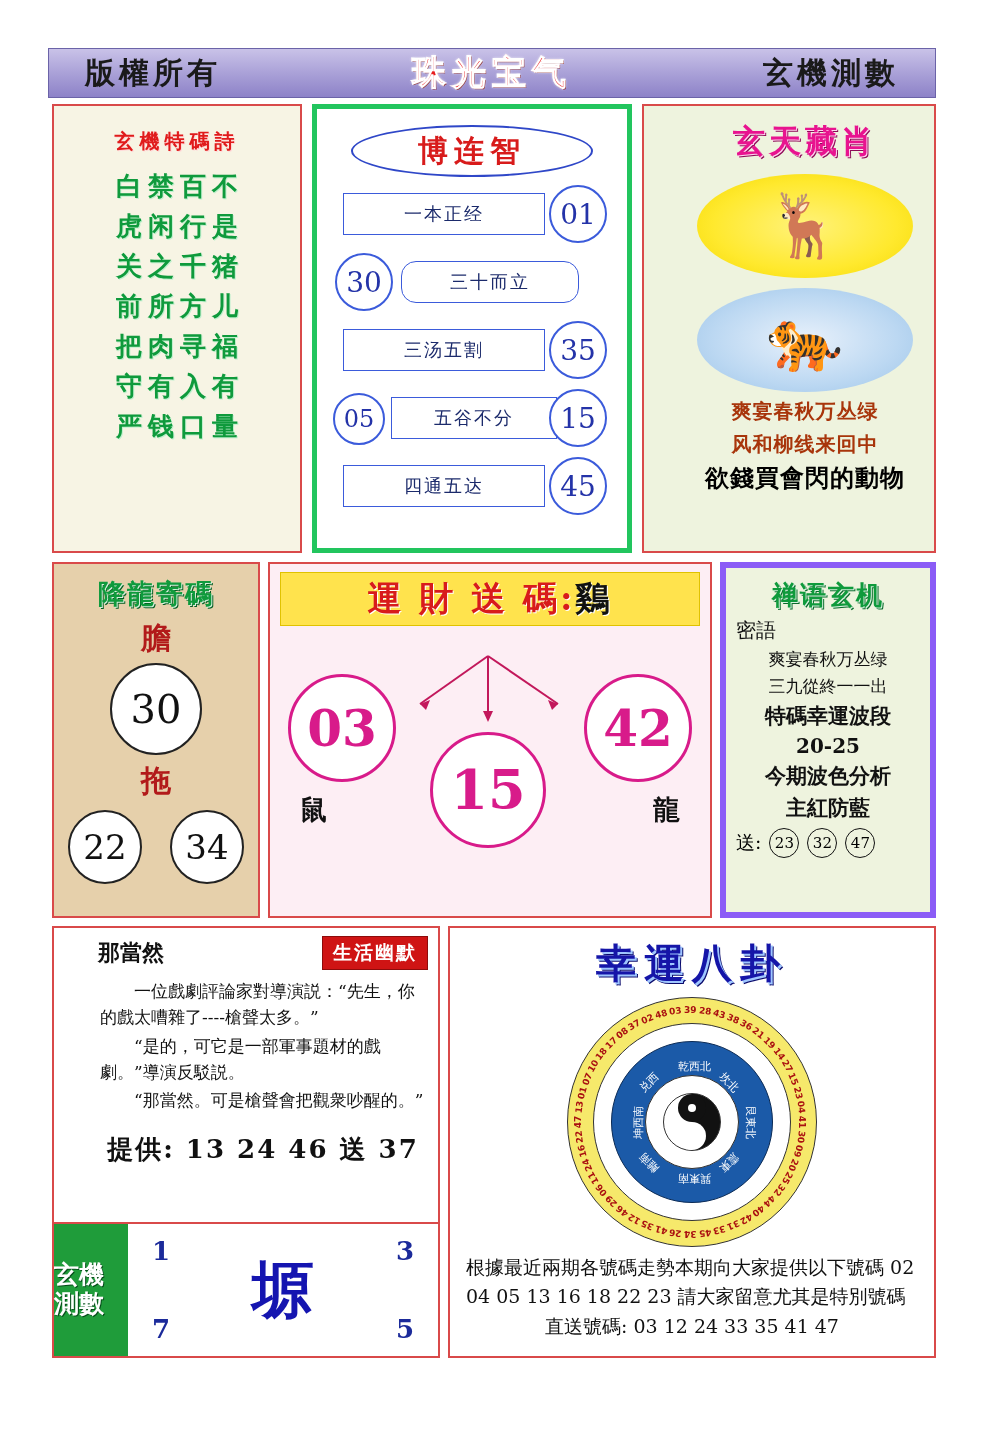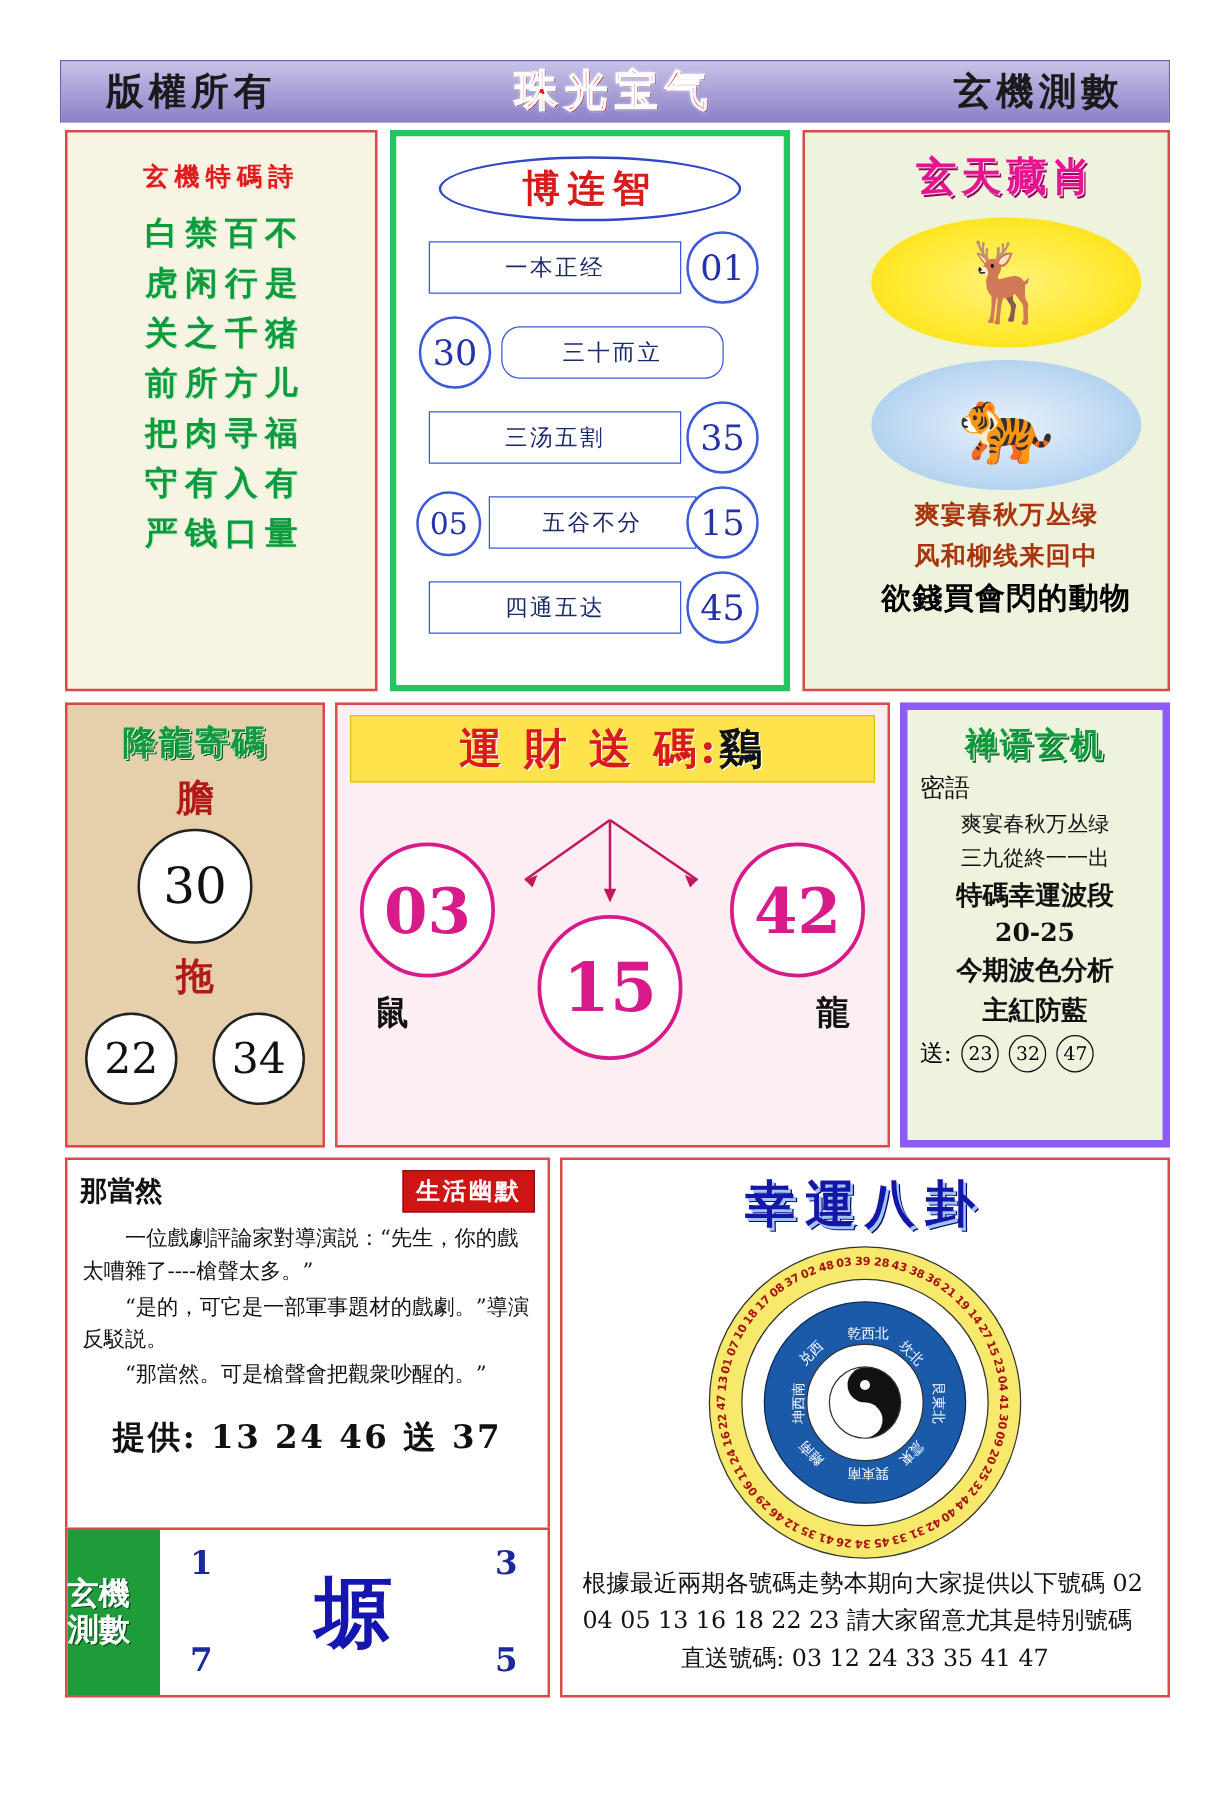--- a/index.html
+++ b/index.html
@@ -176,21 +176,21 @@
   .zrow.num { font-size:20px; font-weight:bold; }
   .zsend { display:flex; align-items:center; gap:8px; margin:6px 0 0 10px; font-family:"DejaVu Serif", serif; font-size:19px; }
   .zcircle {
     width:30px; height:30px; border-radius:50%; border:1.5px solid #111;
     display:flex; align-items:center; justify-content:center; font-size:15px;
   }
 
   
   #humor {
     left:52px; top:926px; width:388px; height:336px;
-    background:#ffffff; border:2px solid #d94a4a;
+    background:#ffffff; border:2px solid #d94a4a;padding-left:34px;
   }
   .h-head { display:flex; align-items:center; justify-content:space-between; padding:8px 10px 0; }
   .h-title { font-family:"DejaVu Serif", serif; font-size:22px; font-weight:bold; color:#111; }
   .h-badge {
     background:#cf1414; color:#fff; font-family:"DejaVu Serif", serif;
     font-size:19px; font-weight:bold; padding:3px 10px; letter-spacing:2px;
     border:1px solid #8d0b0b;
   }
   .h-body { padding:6px 12px 0; font-family:"DejaVu Serif", serif; font-size:17px; color:#111; line-height:1.55; }
   .h-body p { margin:2px 0; text-indent:2em; }

